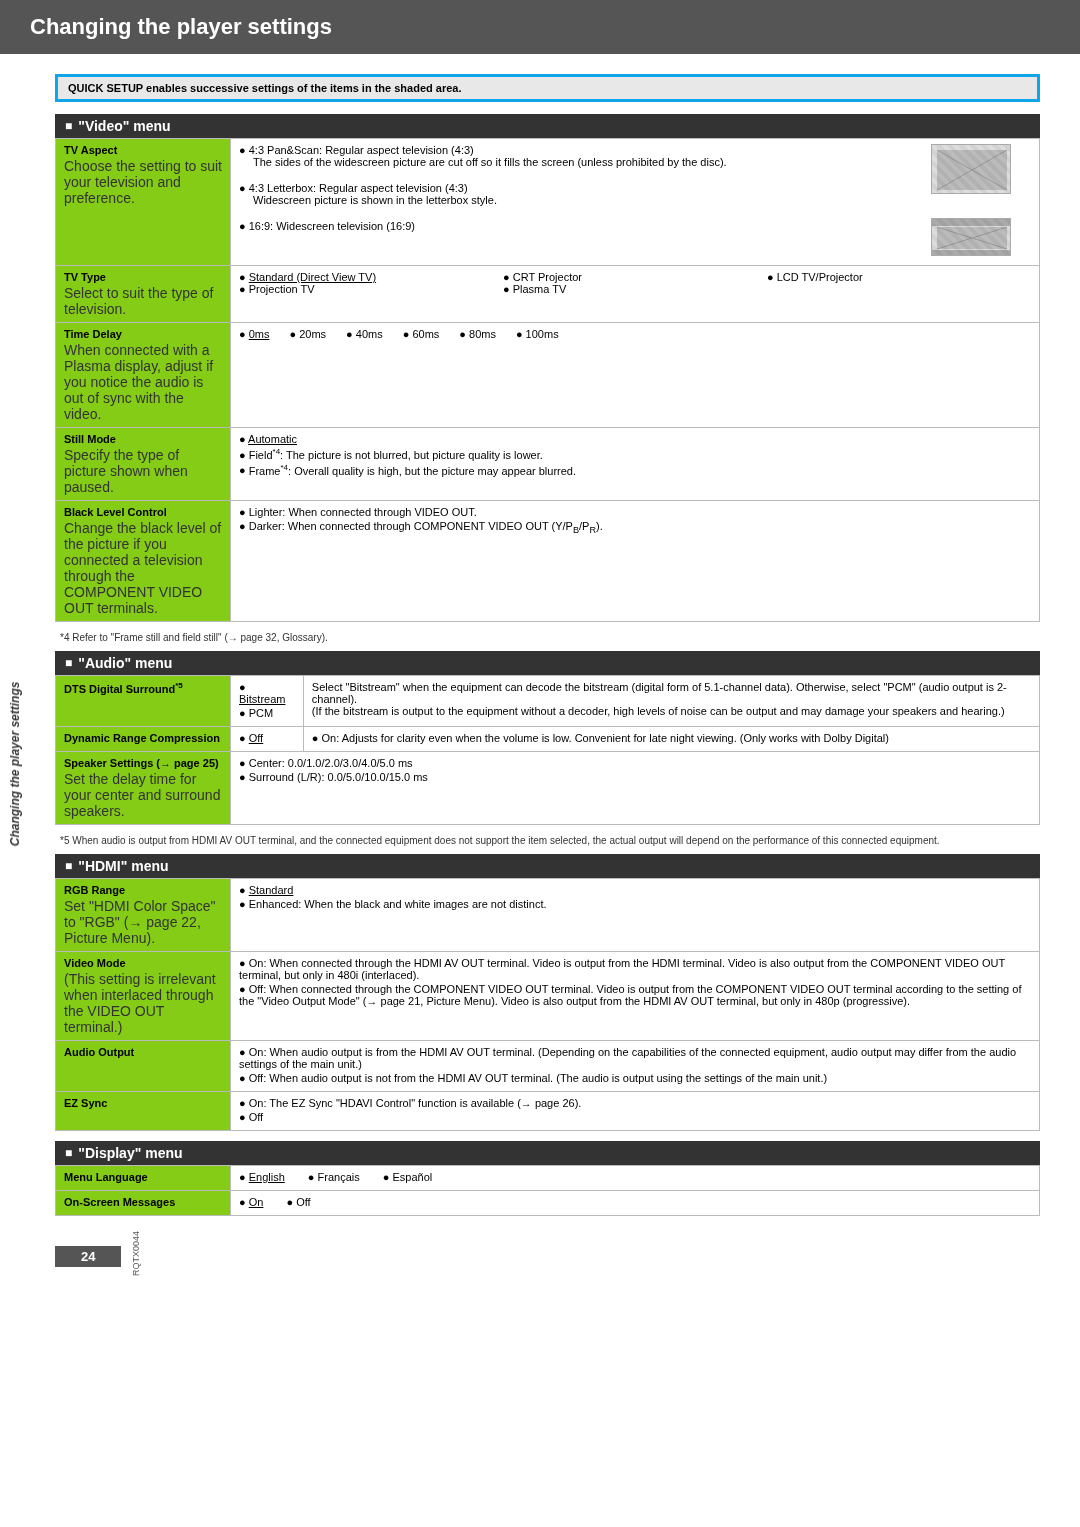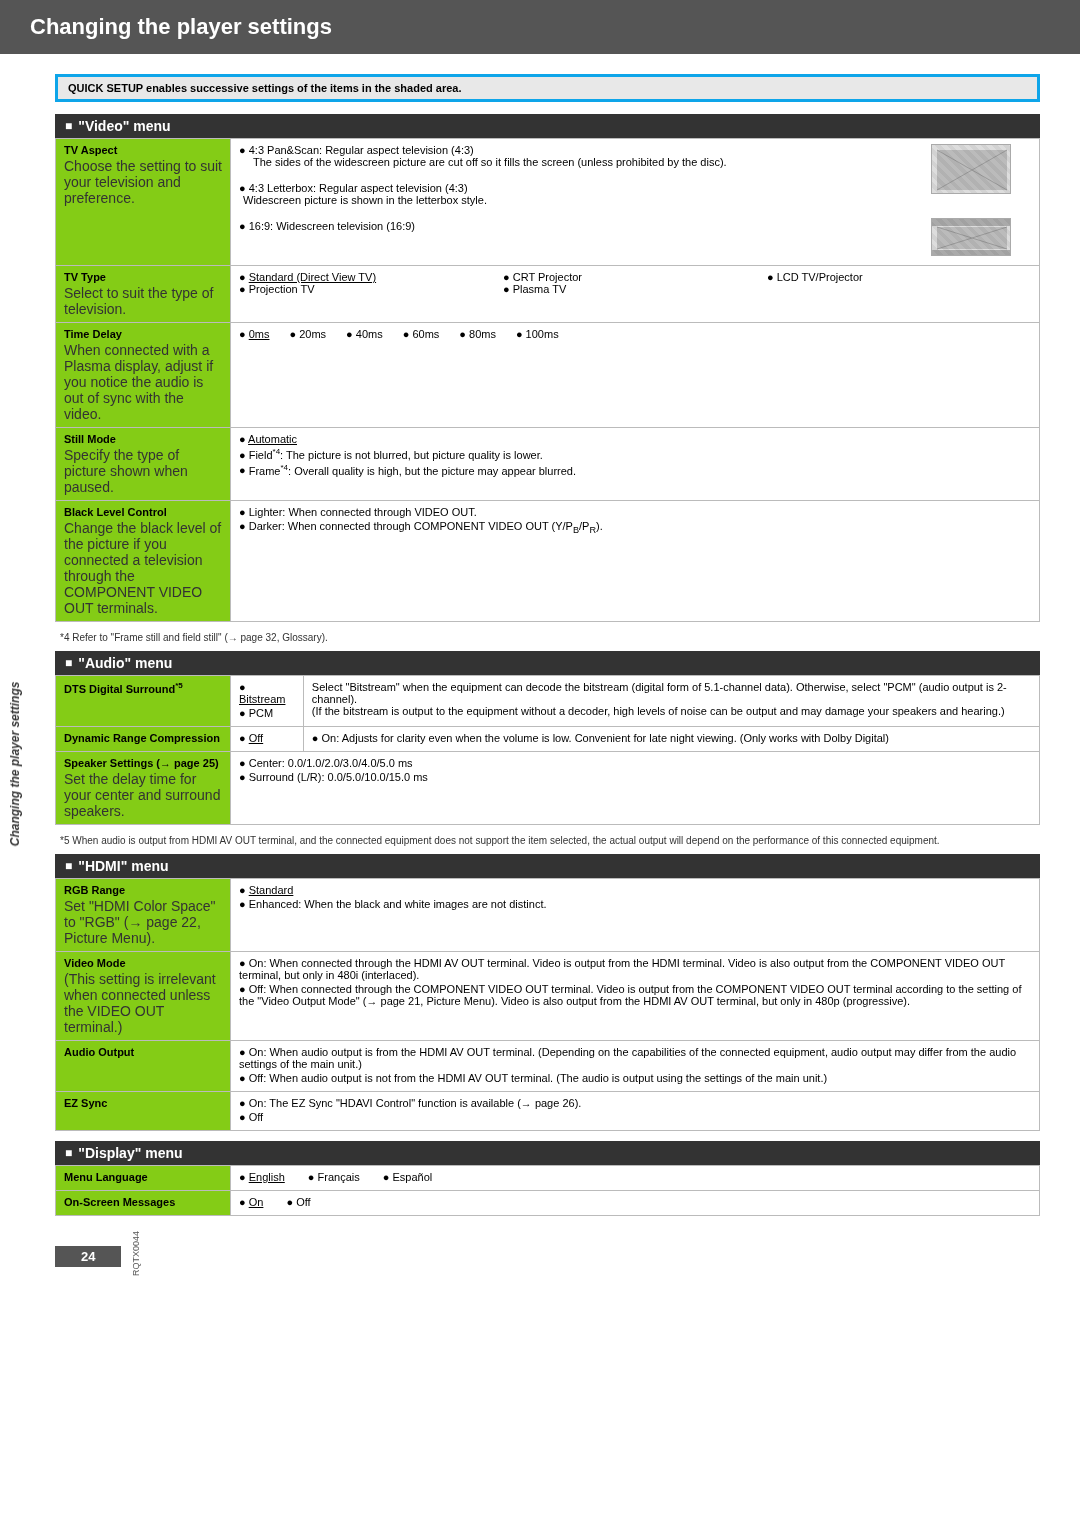--- a/index.html
+++ b/index.html
@@ -152,21 +152,21 @@
           <span class="row-label">TV Aspect</span>
           <span class="row-desc">Choose the setting to suit your television and preference.</span>
         </td>
         <td>
           <div style="display:flex; gap:10px;">
             <div style="flex:1;">
               <span class="bullet-item">4:3 Pan&amp;Scan: Regular aspect television (4:3)<br>
               <span style="margin-left:14px;">The sides of the widescreen picture are cut off so it fills the screen (unless prohibited by the disc).</span></span>
               <br>
               <span class="bullet-item">4:3 Letterbox: Regular aspect television (4:3)<br>
-              <span style="margin-left:4px;">Widescreen picture is shown in the letterbox style.</span></span>
+              <span style="margin-left:14px;">Widescreen picture is shown in the letterbox style.</span></span>
               <br>
               <span class="bullet-item">16:9: Widescreen television (16:9)</span>
             </div>
             <div class="img-col">
               <div class="img-placeholder" style="width:80px;height:50px;background:#c8c8c8;">
                 <svg width="80" height="50" viewBox="0 0 80 50" style="display:block;">
                   <rect width="80" height="50" fill="#ddd"></rect>
                   <rect x="5" y="5" width="70" height="40" fill="#bbb"></rect>
                   <line x1="5" y1="5" x2="75" y2="45" stroke="#999" stroke-width="1"></line>
                   <line x1="75" y1="5" x2="5" y2="45" stroke="#999" stroke-width="1"></line>
@@ -315,21 +315,21 @@
         </td>
         <td>
           <span class="bullet-item"><span class="underline">Standard</span></span>
           <span class="bullet-item">Enhanced: When the black and white images are not distinct.</span>
         </td>
       </tr>
 
       <tr>
         <td>
           <span class="row-label">Video Mode</span>
-          <span class="row-desc">(This setting is irrelevant when connected unless the VIDEO OUT terminal.)</span>
+          <span class="row-desc">(This setting is irrelevant when interlaced through the VIDEO OUT terminal.)</span>
         </td>
         <td>
           <span class="bullet-item">On:  When connected through the HDMI AV OUT terminal. Video is output from the HDMI terminal. Video is also output from the COMPONENT VIDEO OUT terminal, but only in 480i (interlaced).</span>
           <span class="bullet-item">Off: When connected through the COMPONENT VIDEO OUT terminal. Video is output from the COMPONENT VIDEO OUT terminal according to the setting of the "Video Output Mode" (→ page 21, Picture Menu). Video is also output from the HDMI AV OUT terminal, but only in 480p (progressive).</span>
         </td>
       </tr>
 
       <tr>
         <td>
           <span class="row-label">Audio Output</span>

